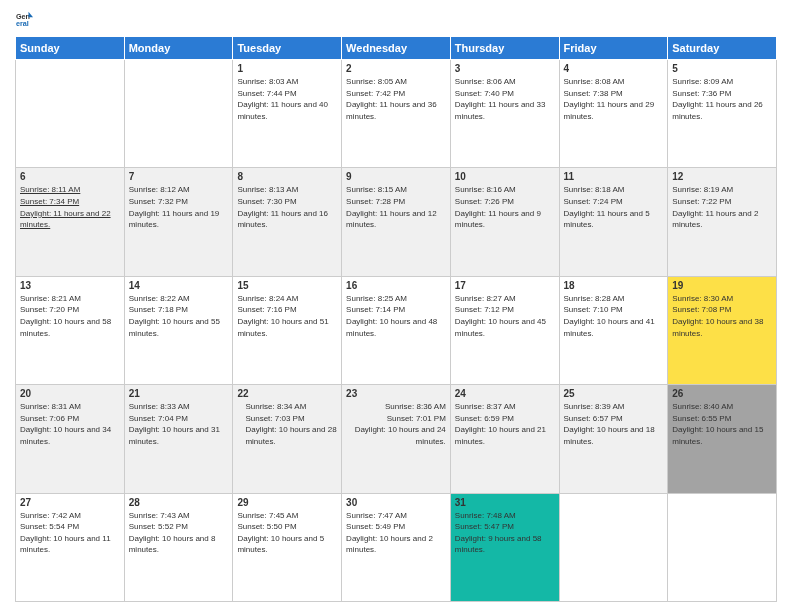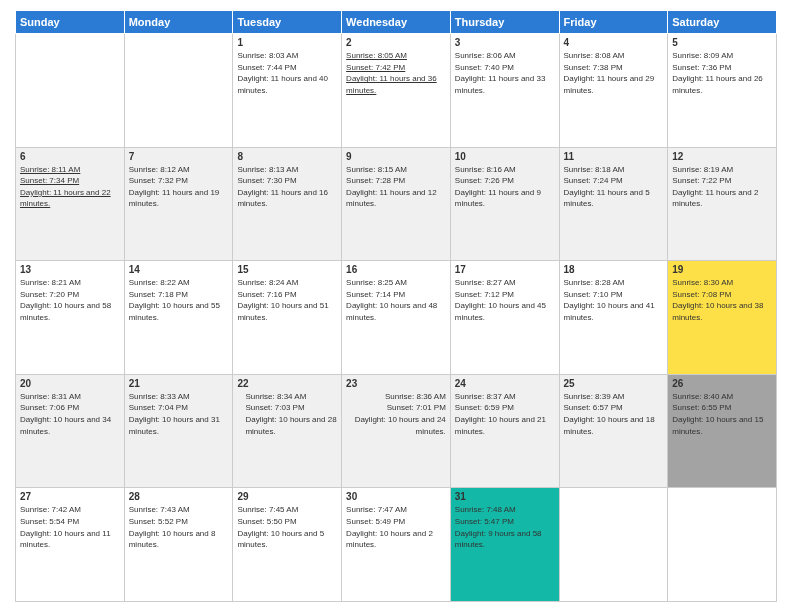--- a/index.html
+++ b/index.html
@@ -99,20 +99,38 @@
       color: #333;
     }
     .empty-cell {
       background: #fff !important;
     }
   </style>
 </head>
 <body>
 
 <div class="page">
+  <div class="header">
+    <div class="logo">
+      <svg class="logo-icon" viewBox="0 0 20 20">
+        <rect x="0" y="0" width="20" height="20" fill="none"></rect>
+        <text x="1" y="10" font-size="8" font-weight="bold" fill="#333">Gen</text>
+        <text x="1" y="18" font-size="8" font-weight="bold" fill="#1a6bb5">eral</text>
+        <polygon points="15,2 20,8 15,8" fill="#1a6bb5"></polygon>
+      </svg>
+      <div class="logo-text">
+        <div><span></span></div>
+        <div><span style="color:#1a6bb5"></span></div>
+      </div>
+    </div>
+    <div class="title-area">
+      <div class="month-title"></div>
+      <div class="location"></div>
+    </div>
+  </div>
 
   <table class="calendar">
     <thead>
       <tr>
       <th>Sunday</th>
           <th>Monday</th>
           <th>Tuesday</th>
           <th>Wednesday</th>
           <th>Thursday</th>
           <th>Friday</th>
@@ -124,21 +142,21 @@
           <td class="empty-cell"></td>
           <td class="empty-cell"></td>
           <td style="background: rgb(255, 255, 255);">
             <span class="day-num">1</span>
             <div class="day-info" style="white-space: pre-line;">Sunrise: 8:03 AM
 Sunset: 7:44 PM
 Daylight: 11 hours and 40 minutes.</div>
           </td>
           <td style="background: rgb(255, 255, 255);">
             <span class="day-num">2</span>
-            <div class="day-info" style="white-space: pre-line; text-decoration: underline;">Sunrise: 8:05 AM
+            <div class="day-info" style="white-space: pre-line;">Sunrise: 8:05 AM
 Sunset: 7:42 PM
 Daylight: 11 hours and 36 minutes.</div>
           </td>
           <td style="background: rgb(255, 255, 255);">
             <span class="day-num">3</span>
             <div class="day-info" style="white-space: pre-line;">Sunrise: 8:06 AM
 Sunset: 7:40 PM
 Daylight: 11 hours and 33 minutes.</div>
           </td>
           <td style="background: rgb(255, 255, 255);">

